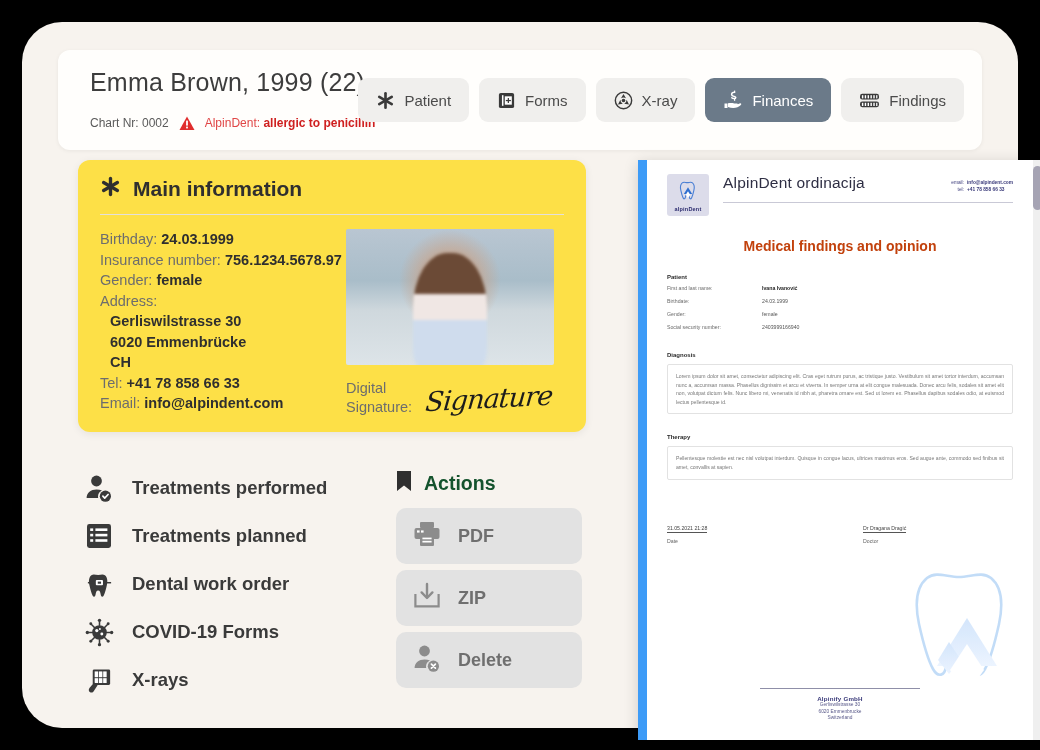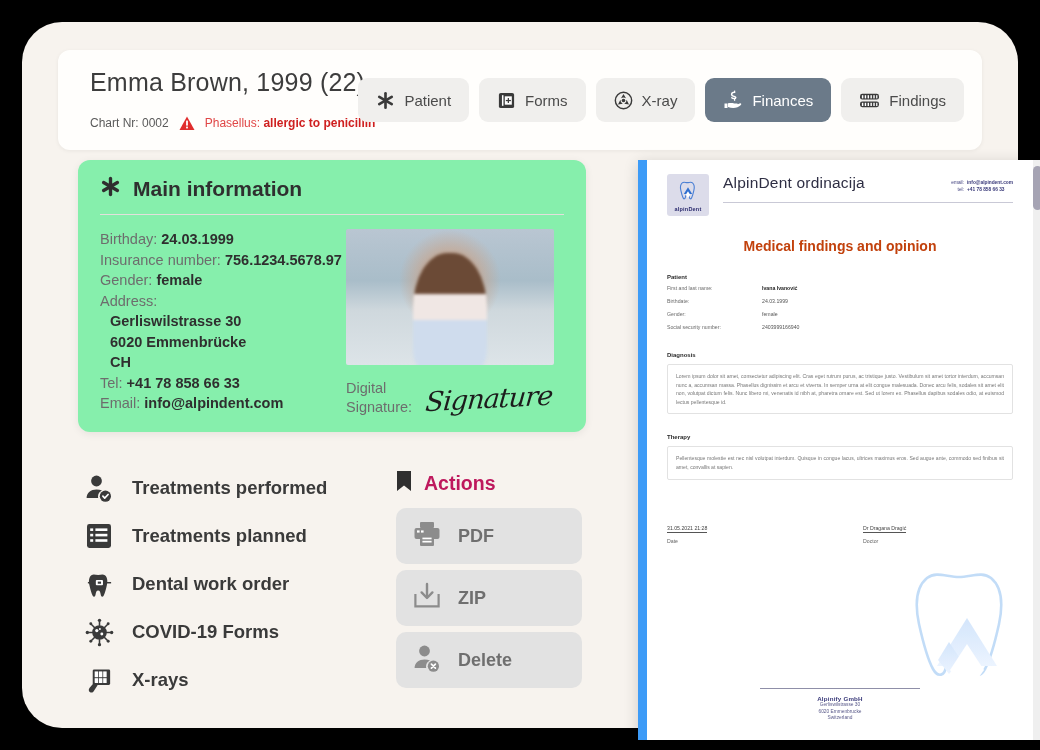--- a/index.html
+++ b/index.html
@@ -47,21 +47,21 @@
     font-size: 15px; color: #4b4b4b;
     cursor: pointer; white-space: nowrap;
   }
   .tab.active { background: #6b7a89; color: #fff; }
   .tab svg { display:block; }
 
   
   .info-card {
     position: absolute; left: 56px; top: 138px;
     width: 508px; height: 272px;
-    background: #86efac; border-radius: 12px;
+    background: #fde047; border-radius: 12px;
     box-shadow: 0 2px 8px rgba(0,0,0,.07);
   }
   .info-head {
     display: flex; align-items: center; gap: 12px;
     padding: 16px 22px 12px 22px;
     font-size: 21px; color: #2f2f2f; font-weight: bold;
   }
   .info-divider { height: 1px; background: #e3e0dc; margin: 0 22px; }
   .info-body { display: flex; padding: 14px 32px 0 22px; }
   .info-fields { font-size: 14.5px; color: #6d6d6d; line-height: 20.5px; width: 258px; }
@@ -96,21 +96,21 @@
     display: flex; align-items: center; gap: 16px;
     height: 48px; cursor: pointer;
   }
   .menu-label { font-size: 18.5px; color: #3a3a3a; font-weight: bold; white-space: nowrap; }
   .menu-ico { width: 34px; display: flex; justify-content: center; }
 
   
   .actions { position: absolute; left: 374px; top: 442px; width: 168px; }
   .actions-head {
     display: flex; align-items: center; gap: 12px;
-    font-size: 19.5px; color: #be185d; font-weight: bold; height: 38px;
+    font-size: 19.5px; color: #14532d; font-weight: bold; height: 38px;
   }
   .action-btn {
     display: flex; align-items: center; gap: 16px;
     width: 186px; height: 56px; margin-top: 6px;
     background: #e2e2e2; border-radius: 10px;
     padding-left: 16px; cursor: pointer;
   }
   .action-label { font-size: 18px; color: #6f6f6f; font-weight: bold; }
 
   
@@ -172,21 +172,21 @@
     <div class="chart-line">
       <span>Chart Nr: 0002</span>
       <span class="warn-icon">
         <svg width="16" height="15" viewBox="0 0 16 15">
             <path d="M8 0.6 L15.5 14 H0.5 Z" fill="#e02d2d"></path>
             <rect x="7.1" y="4.6" width="1.8" height="5" fill="#fff"></rect>
             <rect x="7.1" y="10.6" width="1.8" height="1.8" fill="#fff"></rect>
           </svg>
       </span>
       <span class="imp-text">
-        <span>Phasellus:</span>
+        <span>AlpinDent:</span>
         <b>allergic to penicillin</b>
       </span>
     </div>
 
     <div class="tabs">
       <div class="tab">
         <span>
           <svg width="19" height="19" viewBox="0 0 20 20">
               <g fill="#3a3a3a">
                 <rect x="8.6" y="1" width="2.8" height="18" rx="1.4"></rect>

